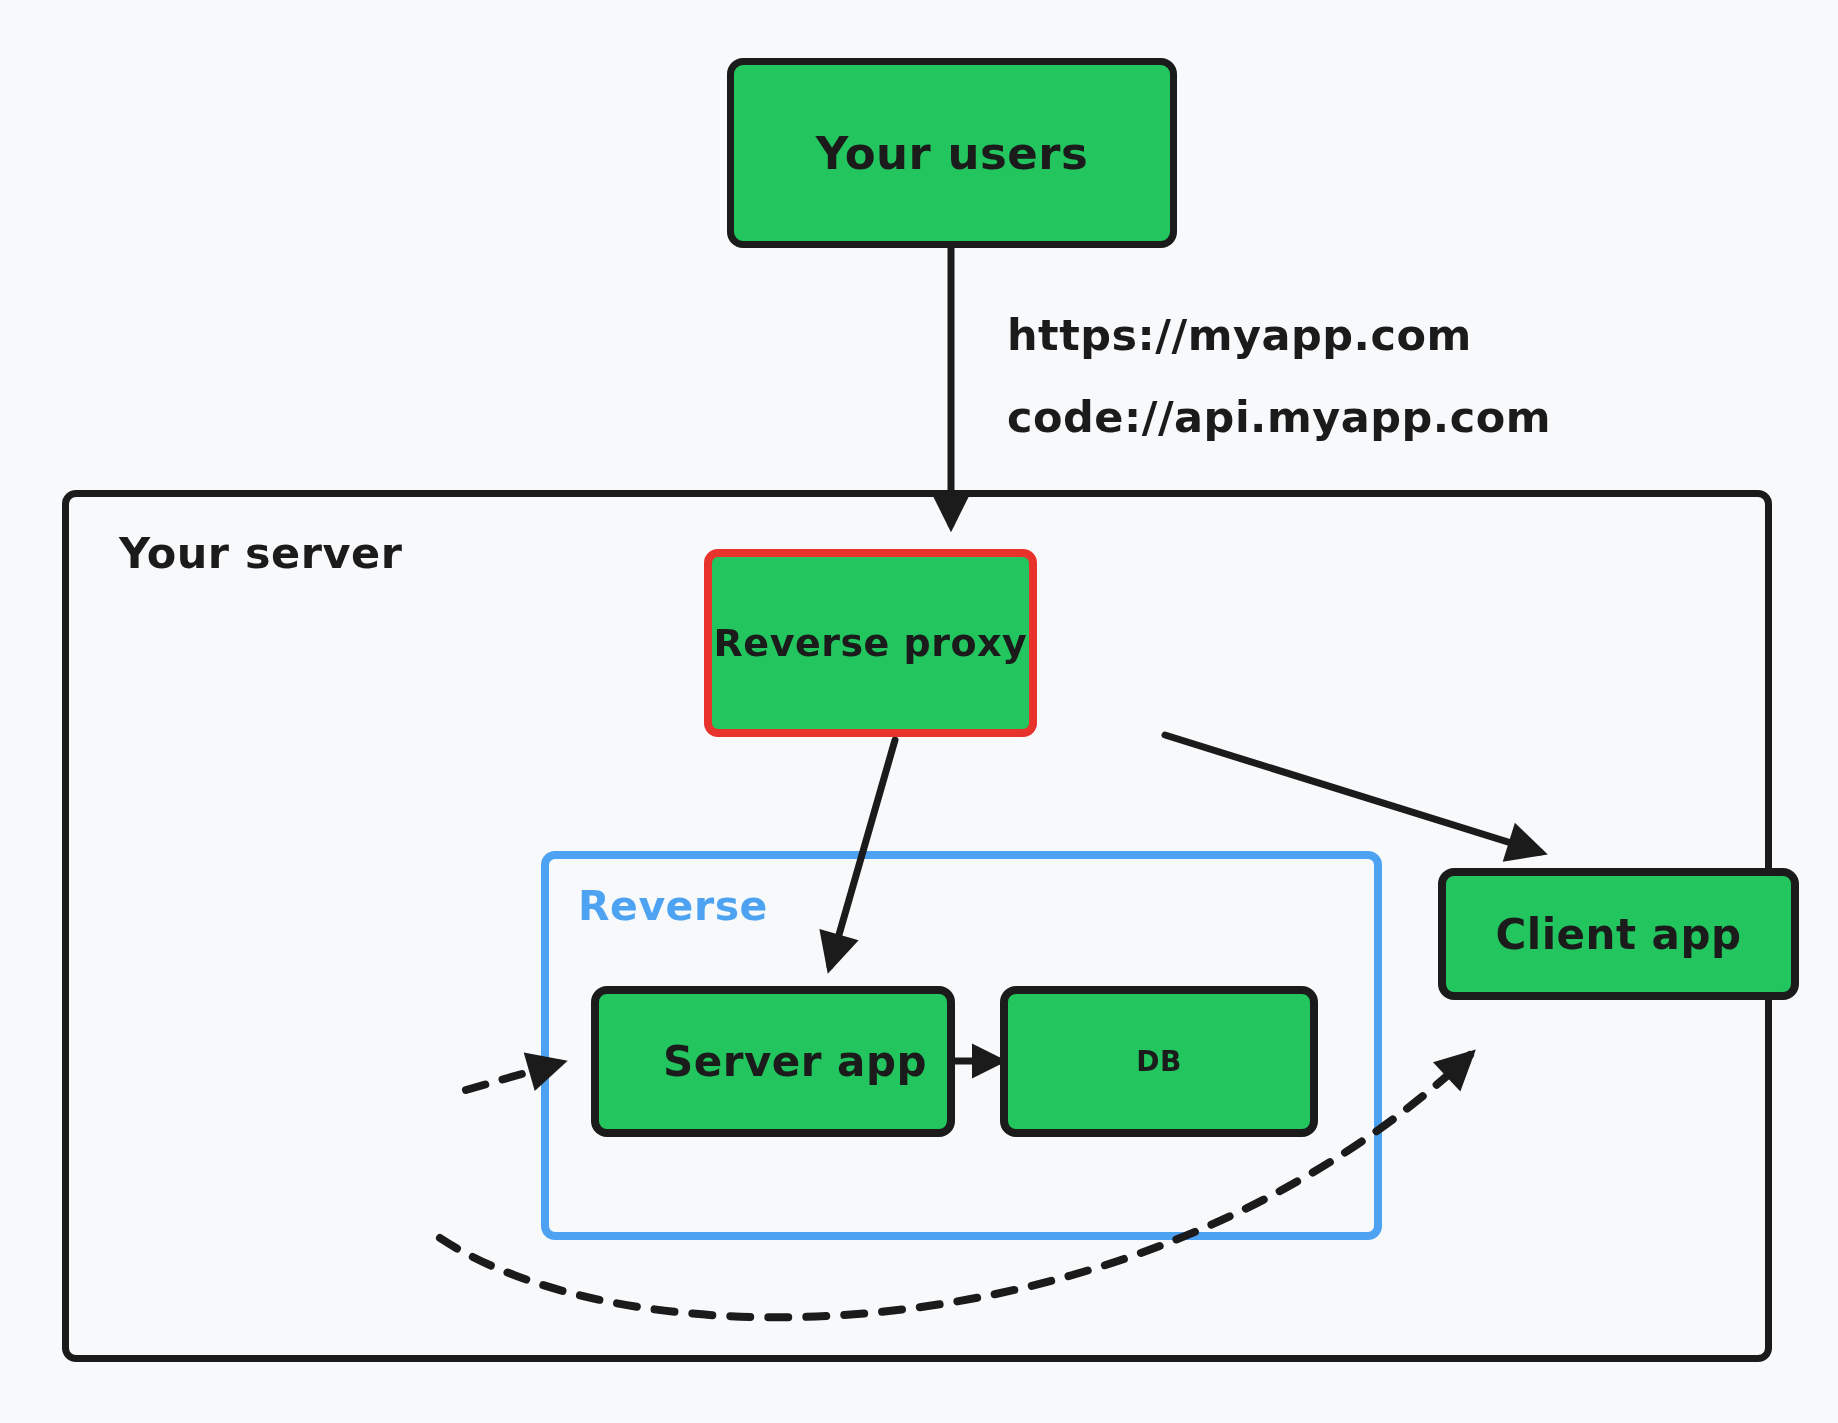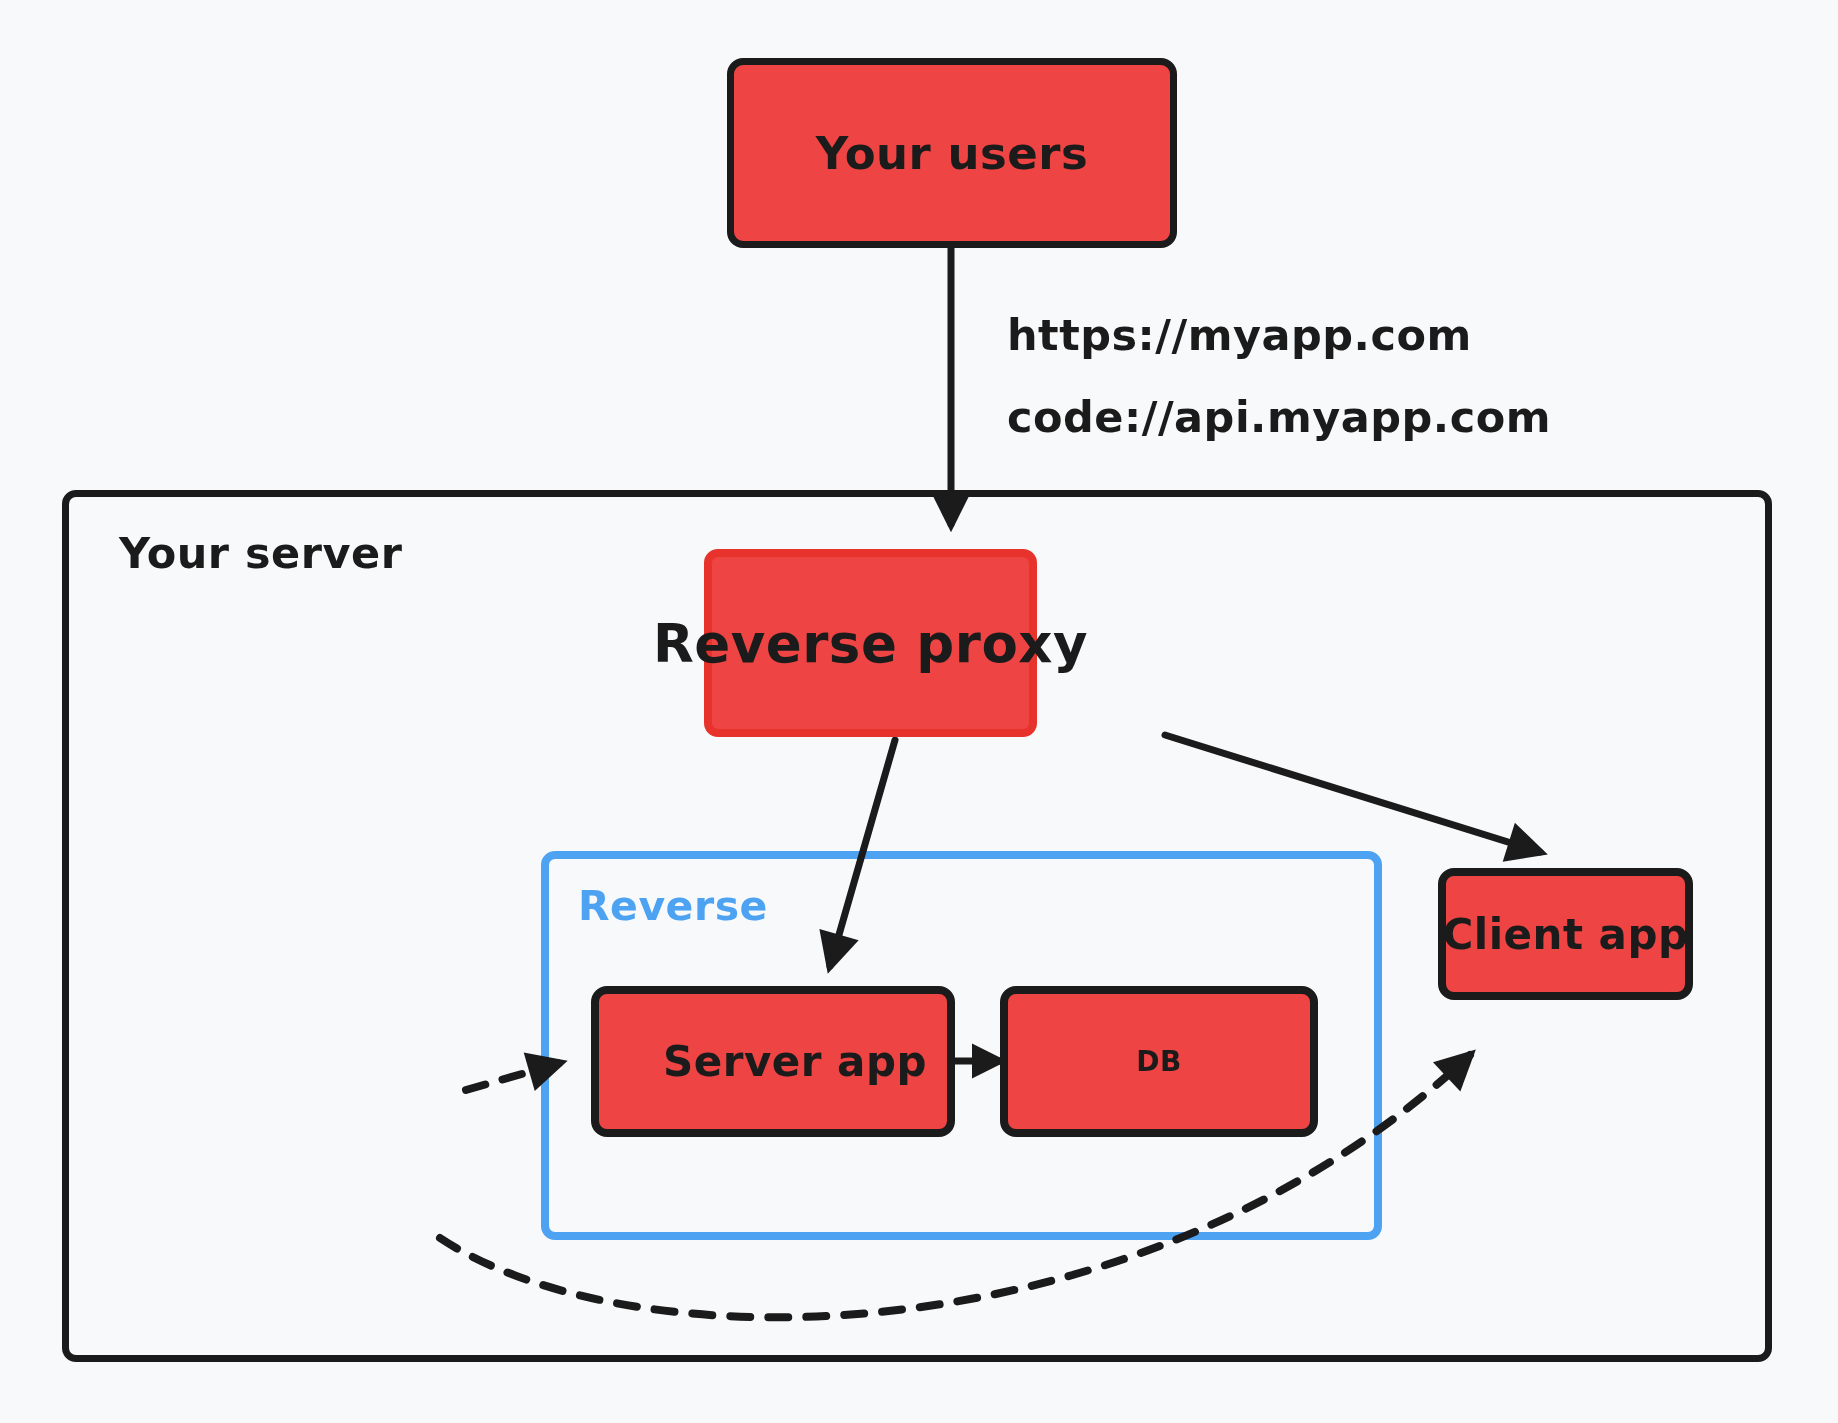--- a/index.html
+++ b/index.html
@@ -26,21 +26,21 @@
     width: 1838px;
     height: 1423px;
   }
   
   .node {
     position: absolute;
     box-sizing: border-box;
     display: flex;
     align-items: center;
     justify-content: center;
-    background: #ef4444;
+    background: #22c55e;
     border-style: solid;
     color: #1b1b1b;
     font-family: "DejaVu Sans", sans-serif;
     font-weight: 700;
     letter-spacing: 0.5px;
     text-align: center;
   }
   .node.black {
     border-color: #1b1b1b;
   }
@@ -114,29 +114,29 @@
   </svg>
 
   <div class="edge-label" style="left:983px; top:310px; font-size:43px;">https://myapp.com</div>
   <div class="edge-label" style="left:983px; top:392px; font-size:43px;">code://api.myapp.com</div>
 
   <div class="node black" style="left:727px; top:58px; width:450px; height:190px; border-width:7px; border-radius:16px;">
     <span class="node-label" style="font-size:45px;">Your users</span>
   </div>
 
   <div class="node" style="left:704px; top:549px; width:333px; height:188px; border-width:8px; border-color:#e8322c; border-radius:14px;">
-    <span class="node-label" style="font-size:53px;">Reverse proxy</span>
+    <span class="node-label" style="font-size:38px;">Reverse proxy</span>
   </div>
 
   <div class="node black" style="left:591px; top:986px; width:364px; height:151px; border-width:8px; border-radius:16px;padding-left:44px;">
     <span class="node-label" style="font-size:42px;">Server app</span>
   </div>
 
   <div class="node black" style="left:1000px; top:986px; width:318px; height:151px; border-width:8px; border-radius:16px;">
     <span class="node-label" style="font-size:28px;">DB</span>
   </div>
 
-  <div class="node black" style="left:1438px; top:868px; width:255px; height:132px; border-width:8px; border-radius:16px;">
+  <div class="node black" style="left:1438px; top:868px; width:361px; height:132px; border-width:8px; border-radius:16px;">
     <span class="node-label" style="font-size:42px;">Client app</span>
   </div>
 
 
 </div>
 
 </body></html>

